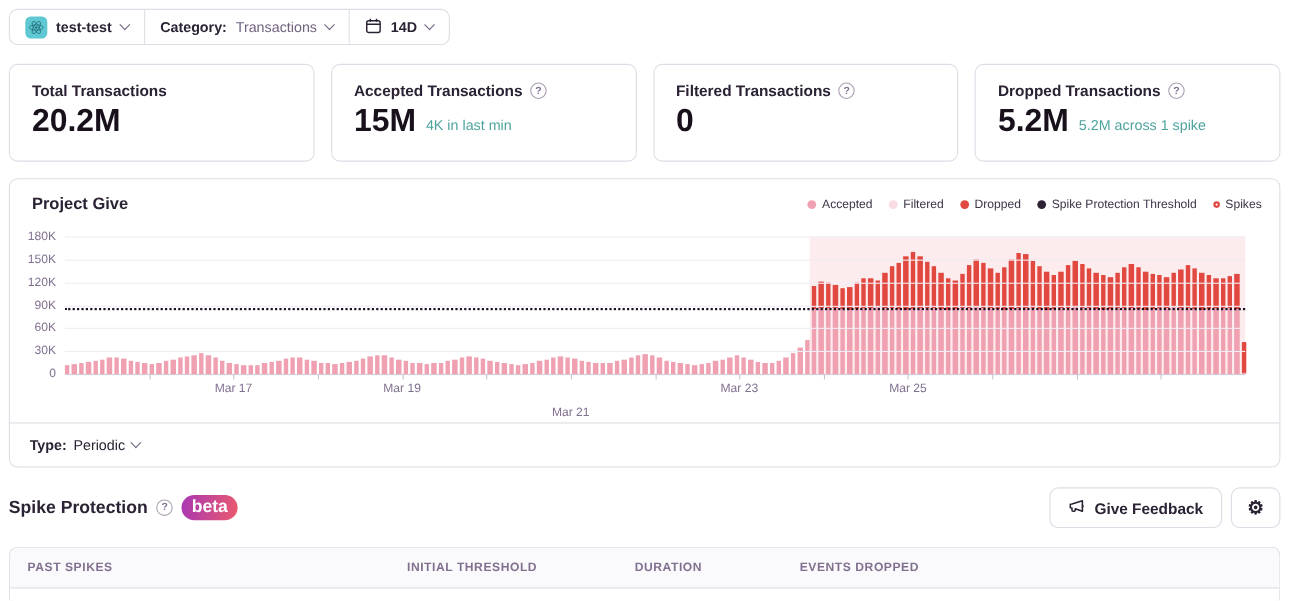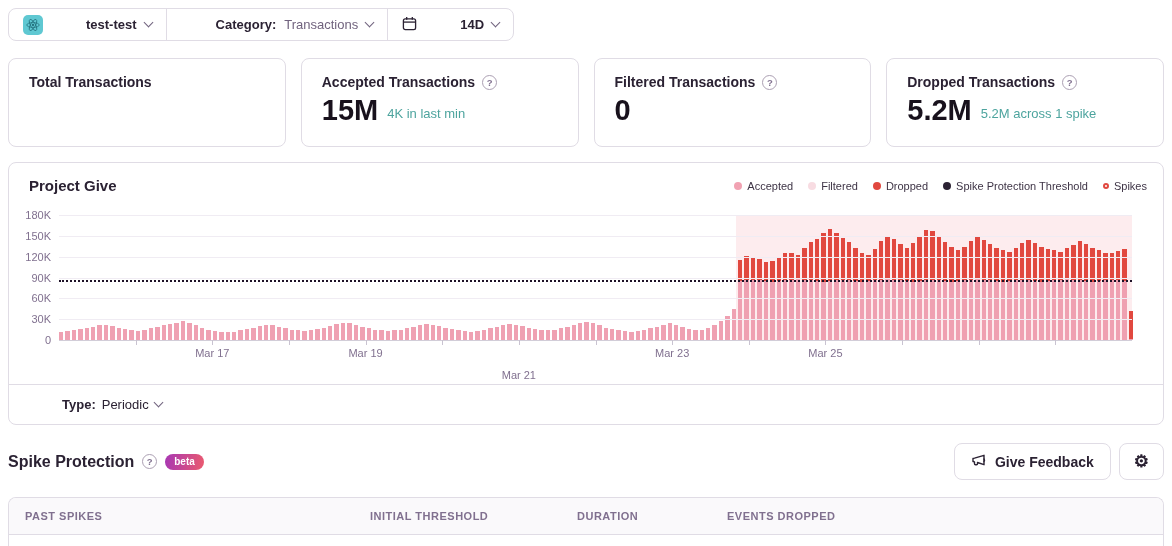--- a/index.html
+++ b/index.html
@@ -7,21 +7,21 @@
     font-family:"Liberation Sans", sans-serif; color:#2B2233; }
 
   
   .topbar { position:absolute; left:8px; top:8px; height:33px;
     border:1px solid #E0DCE5; border-radius:8px; background:#fff;
     display:inline-flex; align-items:stretch; }
   .topbar-seg { display:flex; align-items:center; gap:8px; padding:0 14px; font-size:13px; }
   .topbar-seg + .topbar-seg { border-left:1px solid #E0DCE5; }
   .proj-icon { width:20px; height:20px; border-radius:5px; background:#5FC8D2;
     display:flex; align-items:center; justify-content:center; }
-  .bold { font-weight:bold; color:#2B2233;margin-left:35px; }
+  .bold { font-weight:bold; color:#2B2233; }
   .muted { color:#71637E; }
   .chev { width:7px; height:7px; border-right:1.6px solid #71637E; border-bottom:1.6px solid #71637E;
     transform:rotate(45deg); margin-top:-4px; flex:0 0 auto; }
 
   
   .cards { position:absolute; left:8px; right:8px; top:58px; height:89px;
     display:grid; grid-template-columns:repeat(4,1fr); gap:15px; }
   .card { border:1px solid #E0DCE5; border-radius:8px; background:#fff; padding:15px 20px; }
   .card-title { font-size:14px; font-weight:bold; display:flex; align-items:center; gap:7px; }
   .card-value-row { display:flex; align-items:flex-end; gap:9px; margin-top:5px; }
@@ -64,21 +64,21 @@
     justify-content:space-between; padding:0 18px; font-size:13px; }
   .foot-left { display:flex; align-items:center; gap:12px; }
   .foot-right { display:flex; align-items:center; gap:6px; }
 
   
   .sp-row { position:absolute; left:8px; right:8px; top:443px; height:37px;
     display:flex; align-items:center; justify-content:space-between; }
   .sp-left { display:flex; align-items:center; gap:8px; }
   .sp-title { font-size:16px; font-weight:bold; }
   .beta-badge { background:linear-gradient(100deg,#A737B4,#EB5A6E); color:#fff;
-    font-size:10px; font-weight:bold; padding:2px 9px 3px; border-radius:20px; }
+    font-size:16px; font-weight:bold; padding:2px 9px 3px; border-radius:20px; }
   .sp-right { display:flex; align-items:stretch; gap:8px; }
   .btn { border:1px solid #E0DCE5; border-radius:8px; background:#fff; height:37px;
     display:inline-flex; align-items:center; gap:8px; padding:0 16px;
     font-size:14px; font-weight:bold; color:#2B2233; cursor:pointer; }
   .btn-icon-only { padding:0 14px; }
   .gear-glyph { font-size:17px; line-height:1; color:#2B2233; }
 
   
   .table { position:absolute; left:8px; right:8px; top:497px; bottom:0;
     border:1px solid #E0DCE5; border-bottom:none; border-radius:8px 8px 0 0;
@@ -120,20 +120,24 @@
     <span class="bold">14D</span>
     <span class="chev"></span>
   </div>
 </div>
 
 <div class="cards">
   <div class="card">
     <div class="card-title">
         <span>Total Transactions</span>
       </div>
+    <div class="card-value-row">
+      <span class="card-value">20.2M</span>
+
+    </div>
   </div>
   <div class="card">
     <div class="card-title">
       <span>Accepted Transactions</span>
       <span class="help">?</span>
     </div>
     <div class="card-value-row">
       <span class="card-value">15M</span>
       <span class="card-sub">4K in last min</span>
     </div>

